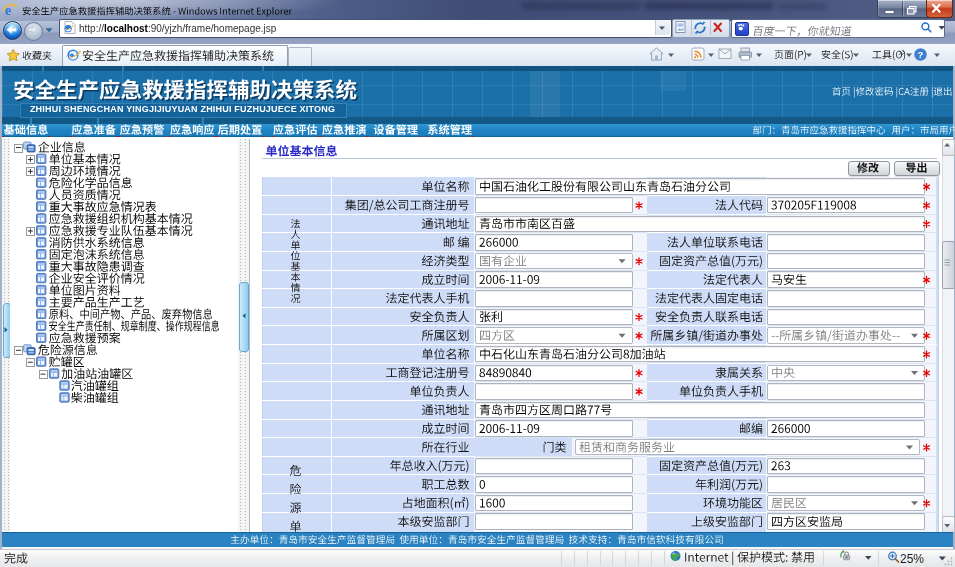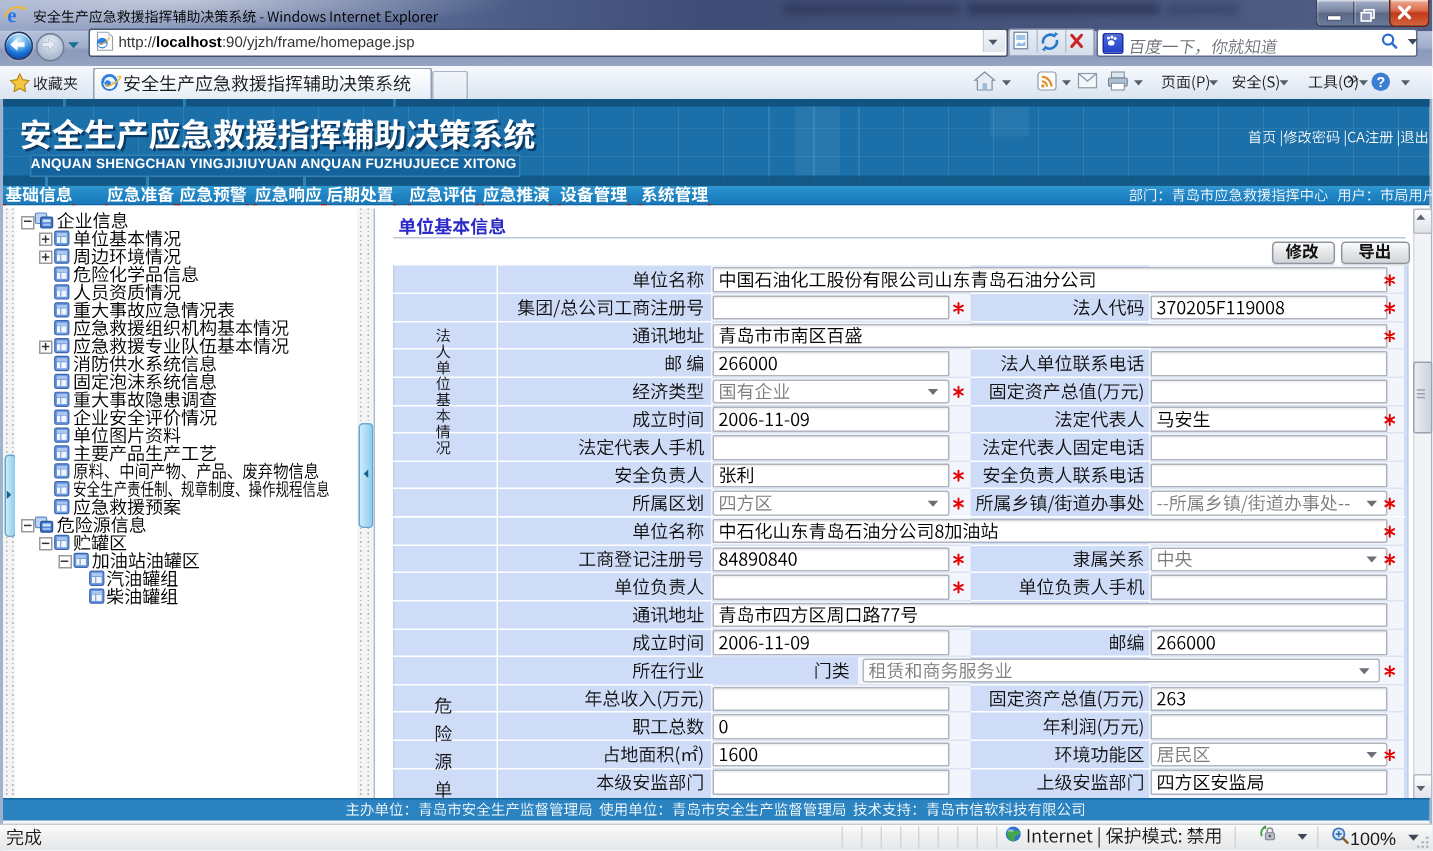--- a/index.html
+++ b/index.html
@@ -200,22 +200,22 @@
     <div style="position:absolute;left:586.7px;top:550.5px;width:1px;height:15px;background:#d4d6da;"></div>
     <div style="position:absolute;left:599.5px;top:550.5px;width:1px;height:15px;background:#d4d6da;"></div>
     <div style="position:absolute;left:612.4px;top:550.5px;width:1px;height:15px;background:#d4d6da;"></div>
     <div style="position:absolute;left:625.2px;top:550.5px;width:1px;height:15px;background:#d4d6da;"></div>
     <div style="position:absolute;left:638.1px;top:550.5px;width:1px;height:15px;background:#d4d6da;"></div>
     <div style="position:absolute;left:651.0px;top:550.5px;width:1px;height:15px;background:#d4d6da;"></div>
     <div style="position:absolute;left:663.8px;top:550.5px;width:1px;height:15px;background:#d4d6da;"></div>
     <div style="position:absolute;left:823px;top:550.5px;width:1px;height:15px;background:#d4d6da;"></div>
     <div style="position:absolute;left:878px;top:550.5px;width:1px;height:15px;background:#d4d6da;"></div>
 <div class="t" style="left:79px;top:20.5px;width:560px;height:16px;font-size:10px;color:#333;line-height:16px;">http://<b style="color:#000">localhost</b>:90/yjzh/frame/homepage.jsp</div>
-<div class="t" style="left:20px;top:103.5px;width:325px;text-align:center;white-space:nowrap;font-size:9px;font-weight:bold;color:#fff;letter-spacing:.2px;line-height:11px;">ANQUAN SHENGCHAN YINGJIJIUYUAN ANQUAN FUZHUJUECE XITONG</div>
-<div class="t" style="left:900px;top:551.5px;font-size:12px;color:#1a1a1a;">100%</div>
+<div class="t" style="left:20px;top:103.5px;width:325px;text-align:center;white-space:nowrap;font-size:9px;font-weight:bold;color:#fff;letter-spacing:.2px;line-height:11px;">ZHIHUI SHENGCHAN YINGJIJIUYUAN ZHIHUI FUZHUJUECE XITONG</div>
+<div class="t" style="left:900px;top:551.5px;font-size:12px;color:#1a1a1a;">25%</div>
 <svg width="955" height="567" style="position:absolute;left:0;top:0">
 <defs>
         <path id="g0" d="M25,42L44,42L44,35L25,35ZM56,42L75,42L75,35L56,35ZM25,58L44,58L44,51L25,51ZM56,58L75,58L75,51L56,51ZM68,84C66,79,63,73,60,68L38,68L42,70C40,74,36,80,32,85L22,80C24,76,28,72,30,68L14,68L14,26L44,26L44,19L5,19L5,8L44,8L44,-9L56,-9L56,8L96,8L96,19L56,19L56,26L87,26L87,68L73,68C76,72,79,76,82,80Z"></path>
         <path id="g1" d="M42,51C45,37,47,20,48,9L60,13C59,23,56,40,53,53ZM55,84C57,79,59,72,60,68L36,68L36,56L92,56L92,68L61,68L72,71C71,75,69,82,67,86ZM33,7L33,-5L96,-5L96,7L78,7C82,19,86,37,88,52L76,54C74,39,71,20,68,7ZM26,85C21,70,12,56,3,47C5,44,8,38,9,34C12,37,14,39,16,42L16,-9L28,-9L28,61C32,67,35,74,37,81Z"></path>
         <path id="g2" d="M66,85L66,77L34,77L34,85L22,85L22,77L9,77L9,68L22,68L22,38L3,38L3,28L22,28C17,23,10,18,2,15C5,13,8,9,10,6C16,9,21,12,26,16L26,10L44,10L44,4L12,4L12,-6L89,-6L89,4L56,4L56,10L74,10L74,18C79,13,84,10,90,7C92,10,95,14,98,16C91,19,84,23,78,28L97,28L97,38L78,38L78,68L92,68L92,77L78,77L78,85ZM34,68L66,68L66,63L34,63ZM34,55L66,55L66,51L34,51ZM34,42L66,42L66,38L34,38ZM44,26L44,20L29,20C32,22,34,25,36,28L65,28C67,25,69,22,72,20L56,20L56,26Z"></path>
         <path id="g3" d="M44,53L44,20L25,20C32,30,38,41,43,53ZM56,53L57,53C61,41,67,30,74,20L56,20ZM44,85L44,66L6,66L6,53L31,53C24,38,14,24,2,16C5,13,9,9,11,6C15,9,19,13,22,17L22,8L44,8L44,-9L56,-9L56,8L77,8L77,17C80,13,84,9,88,6C90,10,94,14,97,17C86,25,75,39,69,53L94,53L94,66L56,66L56,85Z"></path>
         <path id="g4" d="M38,54L38,45L89,45L89,54ZM38,40L38,30L89,30L89,40ZM37,25L37,-9L47,-9L47,-6L79,-6L79,-8L90,-8L90,25ZM47,4L47,15L79,15L79,4ZM54,81C56,78,59,73,60,69L31,69L31,60L96,60L96,69L66,69L71,72C70,76,67,81,64,85ZM24,85C19,70,11,56,2,47C4,44,8,38,8,35C11,38,13,41,16,45L16,-9L27,-9L27,64C30,70,32,76,34,81Z"></path>
         <path id="g5" d="M30,54L69,54L69,49L30,49ZM30,41L69,41L69,36L30,36ZM30,67L69,67L69,62L30,62ZM25,21L25,7C25,-4,29,-7,43,-7C46,-7,59,-7,62,-7C73,-7,77,-4,78,10C75,11,70,13,67,14C67,5,66,4,61,4C58,4,47,4,44,4C38,4,37,4,37,7L37,21ZM74,20C79,13,83,4,84,-2L96,3C94,9,89,18,85,24ZM13,22C10,15,7,7,3,1L14,-4C17,2,21,11,23,18ZM41,24C46,19,51,12,53,8L63,14C61,18,57,23,53,27L82,27L82,76L54,76C55,78,57,81,58,84L44,86C43,83,42,79,41,76L18,76L18,27L47,27Z"></path>
         <path id="g6" d="M69,39C64,34,54,30,46,28C48,26,51,23,52,21C62,24,72,29,78,35ZM79,29C72,22,59,17,47,15C49,13,51,10,52,7C66,11,80,17,88,26ZM86,18C78,8,60,3,42,0C44,-2,46,-6,48,-9C68,-5,86,2,96,14ZM30,56L30,8L40,8L40,40C41,38,43,35,44,34C53,36,61,39,69,44C75,40,83,36,92,34C93,37,96,42,98,44C90,45,84,47,78,50C85,56,90,63,94,72L87,75L85,75L63,75C64,77,65,80,66,82L56,85C52,75,45,65,38,59C40,57,44,54,46,52C48,54,51,56,53,58C55,56,57,53,60,50C54,47,47,45,40,43L40,56ZM59,65L79,65C76,62,73,58,69,56C65,59,61,62,59,65ZM21,85C17,70,10,55,2,46C3,43,6,36,7,33C9,35,11,38,13,41L13,-9L24,-9L24,61C28,68,30,75,32,81Z"></path>
         <path id="g7" d="M63,56L79,56C77,46,75,37,71,29C68,37,65,46,63,56ZM7,79L7,67L32,67L32,50L8,50L8,13C8,9,6,7,4,6C6,3,8,-3,8,-6C11,-4,16,-1,45,10C44,12,44,17,44,21L20,12L20,38L44,38L44,40C46,37,49,34,51,32C52,35,54,37,56,40C58,32,61,24,64,18C59,11,52,6,43,2C45,-1,48,-6,50,-9C58,-5,66,0,72,7C76,1,83,-4,90,-8C92,-5,95,0,98,2C90,5,84,11,79,17C85,28,89,40,92,56L96,56L96,67L67,67C68,72,69,78,70,83L59,85C56,70,51,54,44,44L44,79Z"></path>

